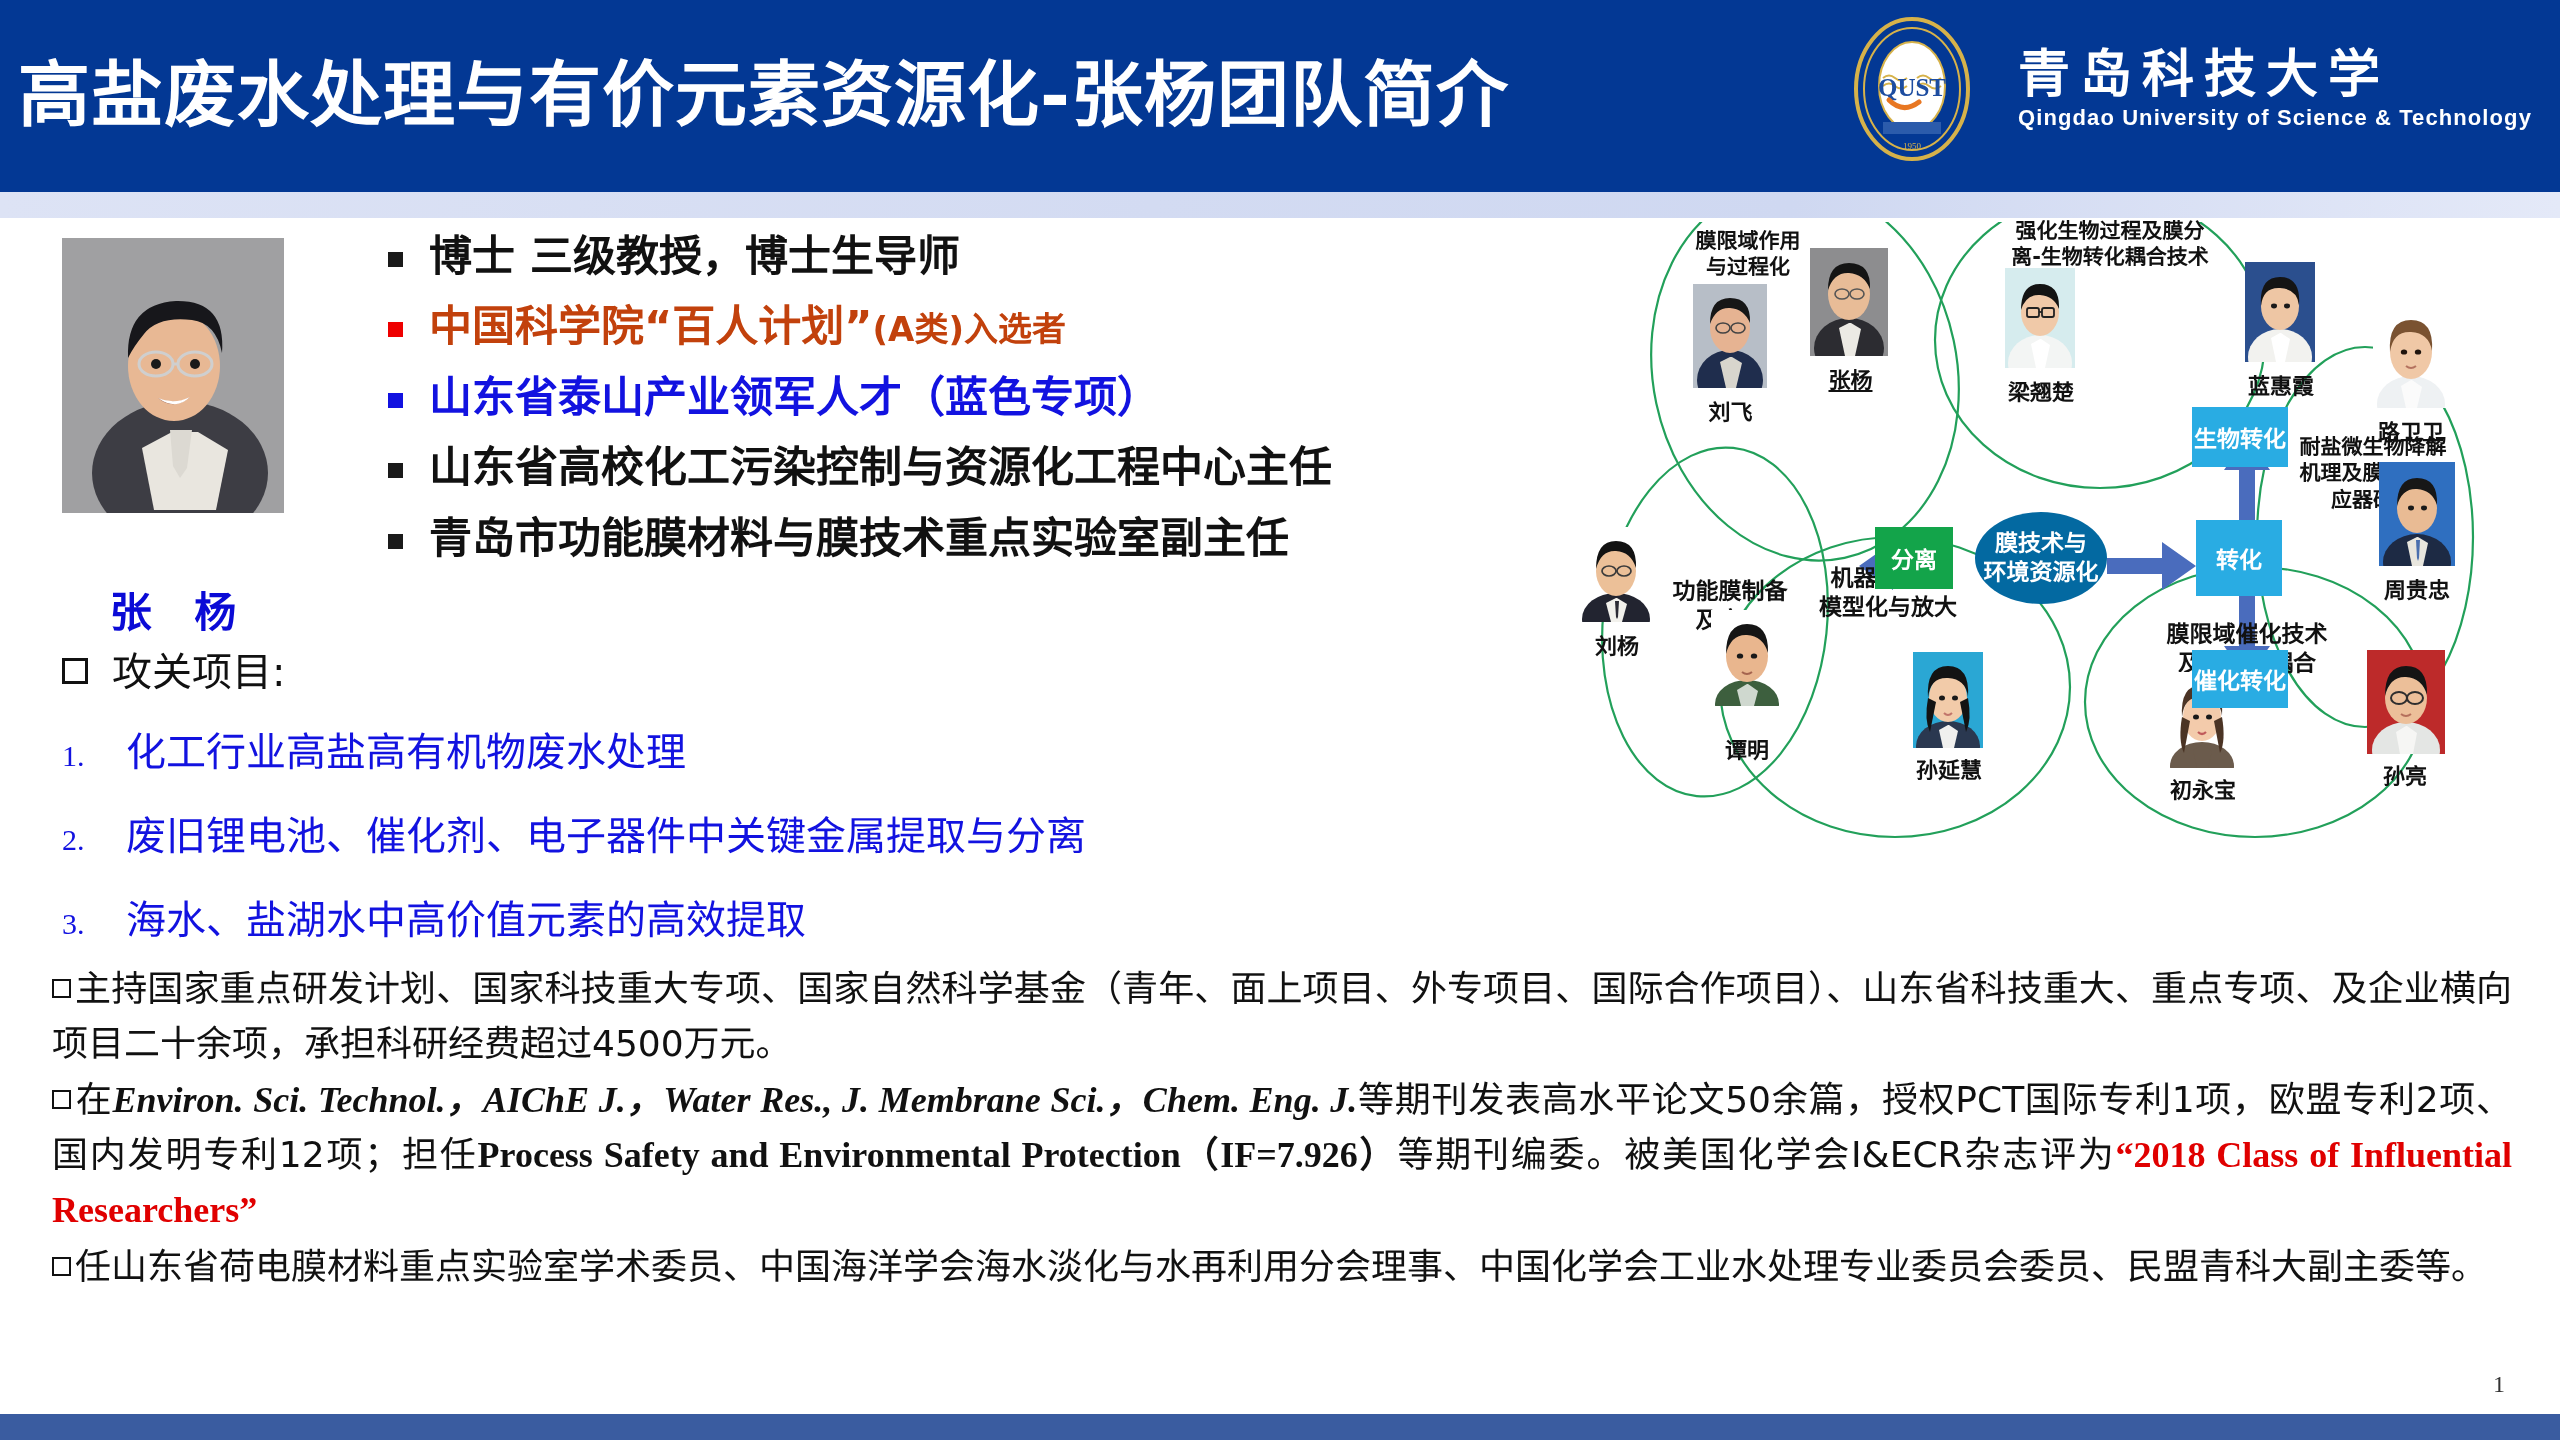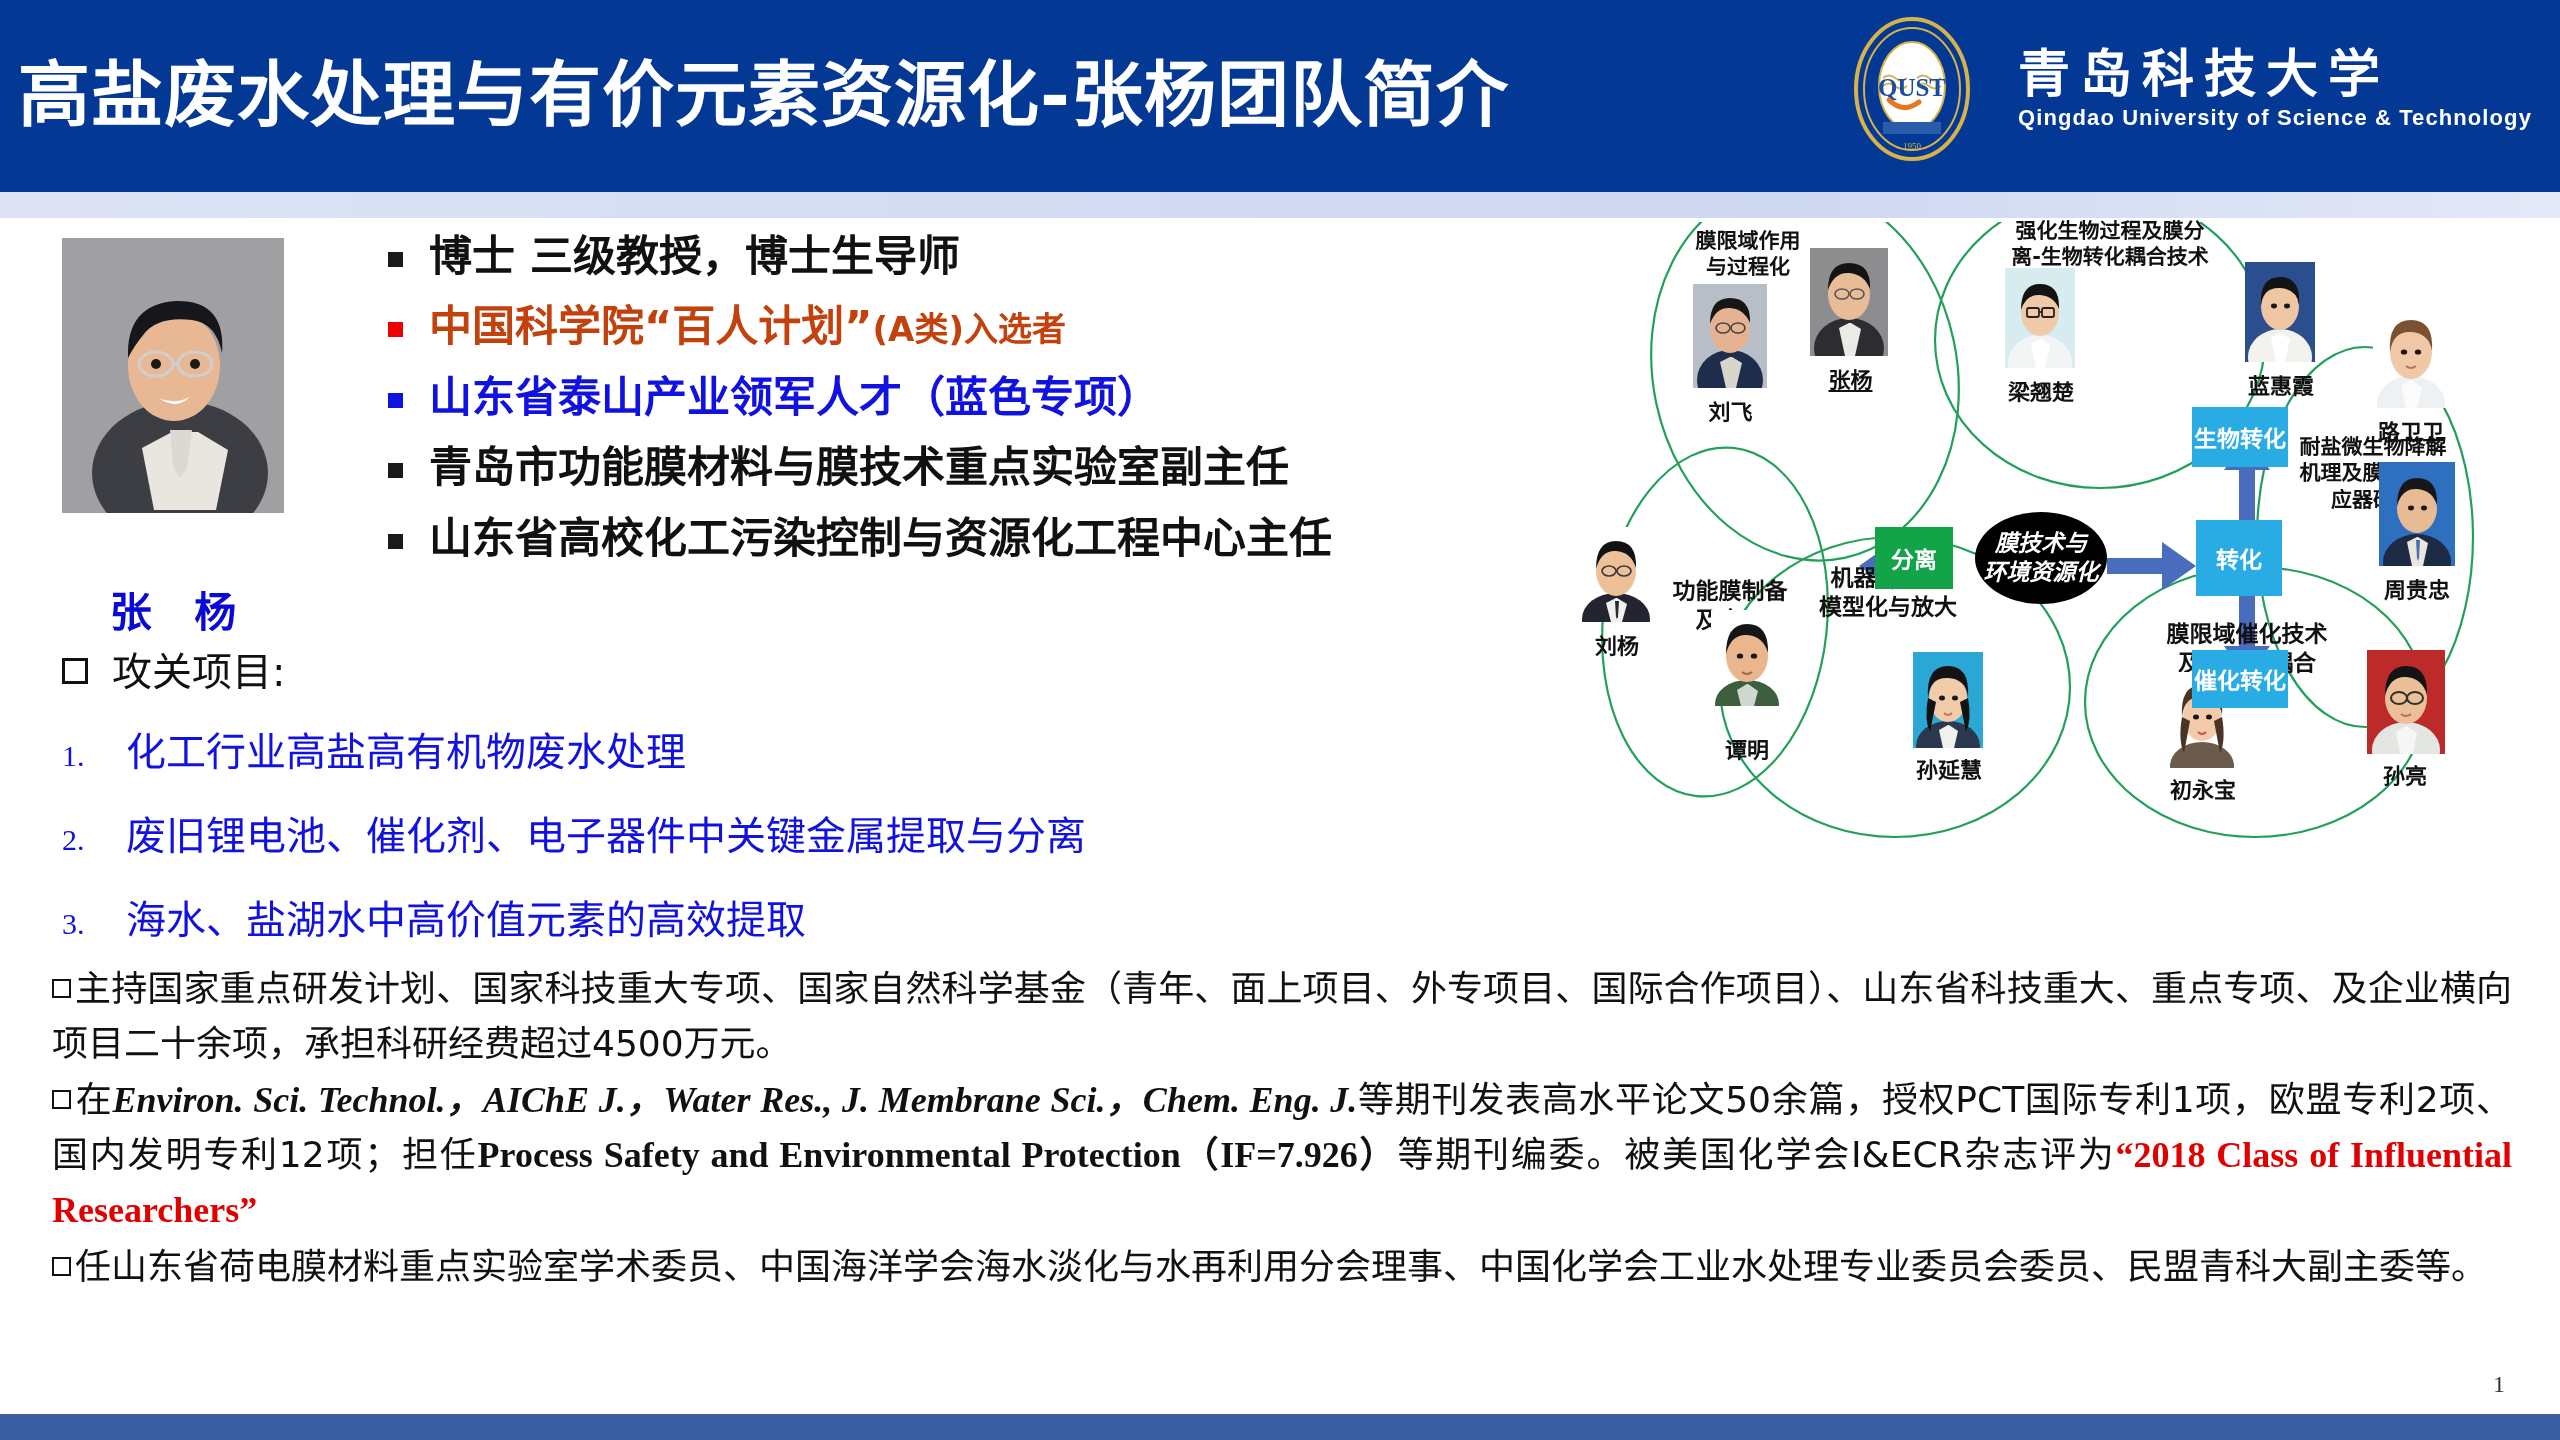--- a/index.html
+++ b/index.html
@@ -142,25 +142,24 @@
   }
   .dg-photo{position:absolute;overflow:hidden;}
   .dg-box{
     position:absolute;display:flex;align-items:center;justify-content:center;
     color:#fff;font-weight:bold;font-size:23px;text-align:center;
     font-family:"DejaVu Sans","Liberation Sans",sans-serif;
   }
   .dg-box.cyan{background:#29ace3;}
   .dg-box.green{background:#13a44a;}
   .dg-ellipse-core{
-    position:absolute;border-radius:50%;background:#000000;
+    position:absolute;border-radius:50%;background:#0369a1;
     display:flex;align-items:center;justify-content:center;
     color:#fff;font-weight:bold;font-size:23px;line-height:1.28;text-align:center;
     font-family:"DejaVu Sans","Liberation Sans",sans-serif;
-    font-style:italic;
   }
 </style>
 </head>
 <body>
 
 <div class="slide">
 
   <div class="header"></div>
   <div class="header-underband"></div>
 
@@ -215,25 +214,25 @@
     <div class="bullet-row">
       <span class="bullet-mark red"></span>
       <span class="bullet-text red"><span>中国科学院“百人计划”</span><span class="sm">(A类)入选者</span></span>
     </div>
     <div class="bullet-row">
       <span class="bullet-mark blue"></span>
       <span class="bullet-text blue">山东省泰山产业领军人才（蓝色专项）</span>
     </div>
     <div class="bullet-row">
       <span class="bullet-mark"></span>
-      <span class="bullet-text">青岛市功能膜材料与膜技术重点实验室副主任</span>
+      <span class="bullet-text">山东省高校化工污染控制与资源化工程中心主任</span>
     </div>
     <div class="bullet-row">
       <span class="bullet-mark"></span>
-      <span class="bullet-text">山东省高校化工污染控制与资源化工程中心主任</span>
+      <span class="bullet-text">青岛市功能膜材料与膜技术重点实验室副主任</span>
     </div>
   </div>
 
   <div class="proj-head">
     <span class="sq"></span><span>攻关项目:</span>
   </div>
 
   <div class="proj-list">
     <div class="proj-item">
       <span class="proj-num">1.</span>

